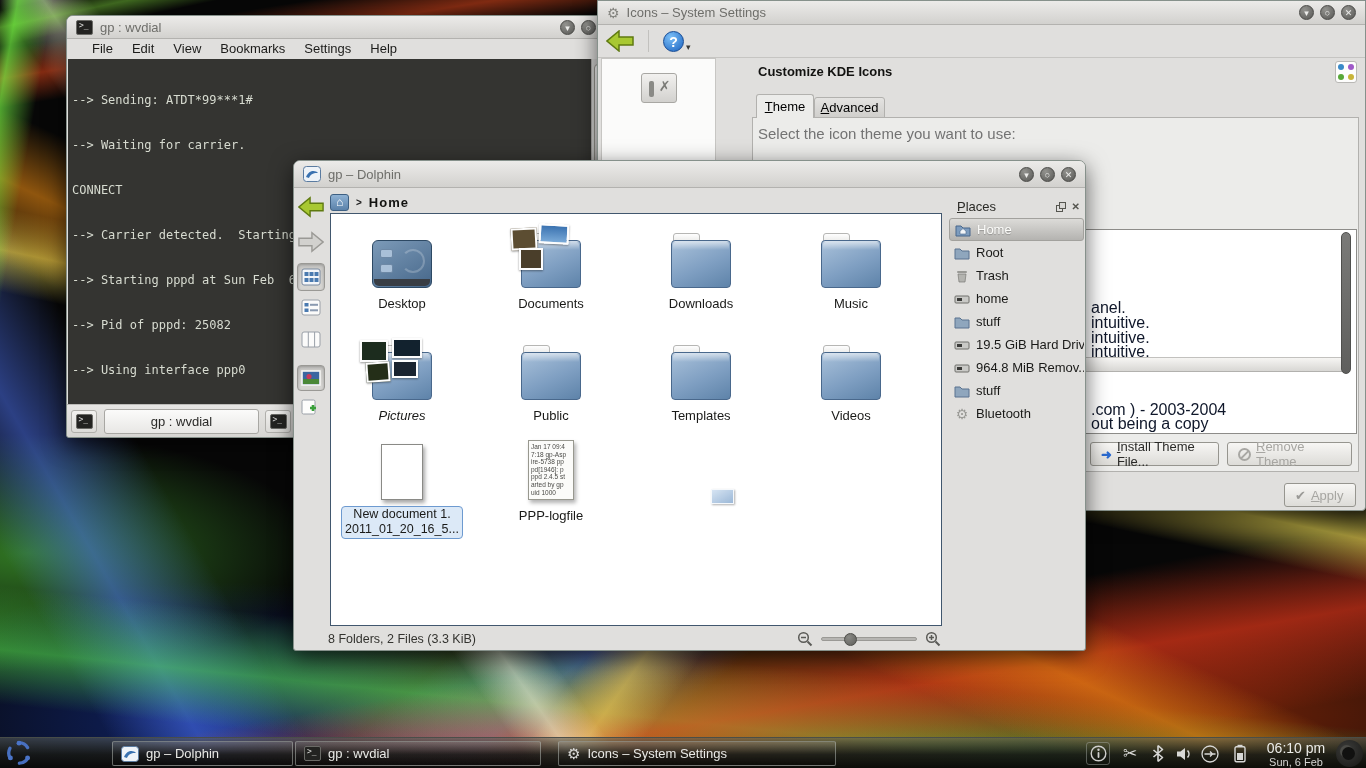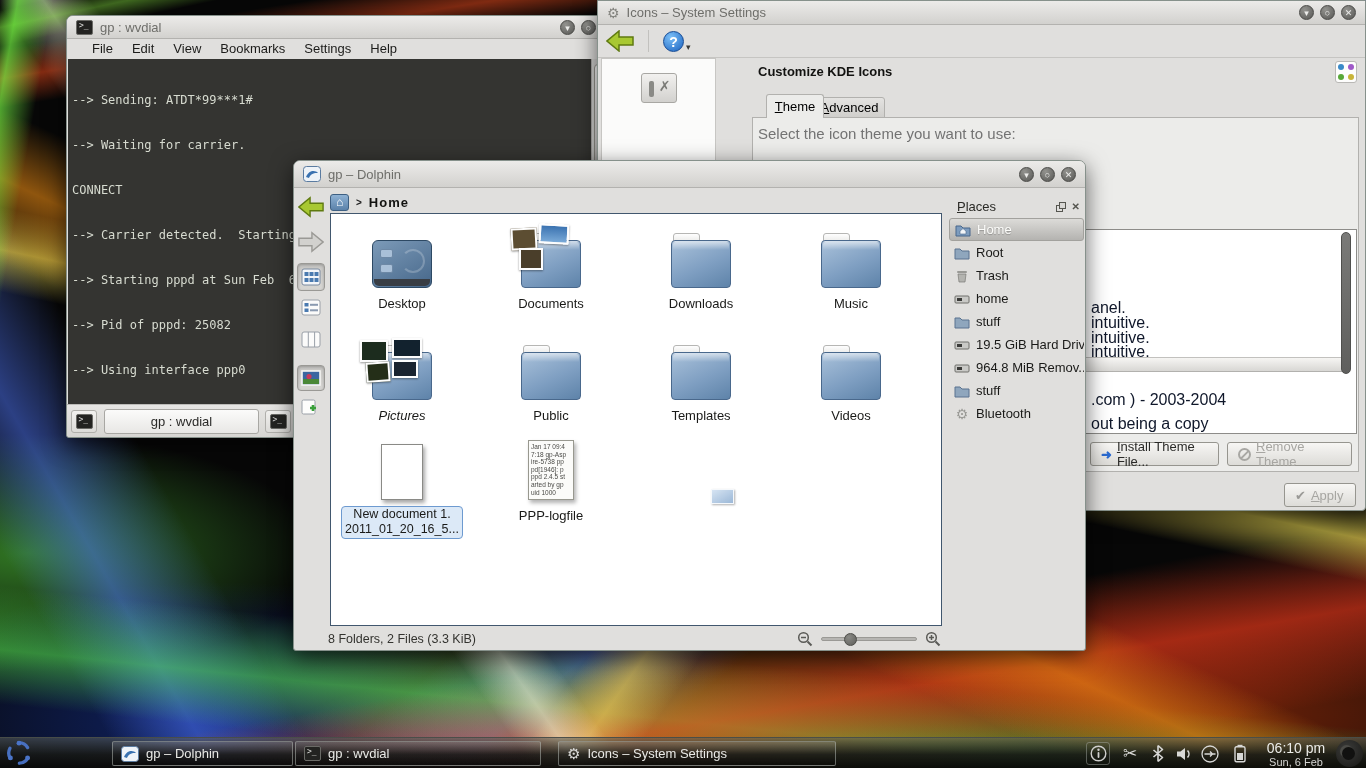--- a/index.html
+++ b/index.html
@@ -102,21 +102,21 @@
   #ss-second-icon::after { content:"✗"; position:absolute; right:5px; top:4px; color:#7a7a76;
                     font-size:14px; }
   #ss-heading { position:absolute; left:160px; top:63px; font-size:13px; font-weight:bold;
                 color:#121210; }
   #ss-mini-icon { position:absolute; left:737px; top:60px; width:22px; height:22px;
                   background:#fdfdfc; border:1px solid #b9b8b5; border-radius:3px;
                   display:grid; grid-template-columns:1fr 1fr; place-items:center; }
   #ss-mini-icon i { width:6px; height:6px; border-radius:50%; display:block; }
   .ss-tab { position:absolute; font-size:13px; text-align:center; border:1px solid #b2b1ae; }
   #ss-tab-theme { left:158px; top:93px; width:58px; height:24px; line-height:23px;
-                  background:#ececea; border-bottom:none; border-radius:3px 3px 0 0; z-index:2;margin-left:10px; }
+                  background:#ececea; border-bottom:none; border-radius:3px 3px 0 0; z-index:2; }
   #ss-tab-advanced { left:216px; top:96px; width:71px; height:21px; line-height:20px;
                   background:linear-gradient(#e4e3e1,#d0cfcc); border-radius:3px 3px 0 0; }
   #ss-tabpanel { position:absolute; left:154px; top:116px; width:607px; height:355px;
                  background:#ececea; border:1px solid #b2b1ae; }
   #ss-prompt { position:absolute; left:160px; top:124px; font-size:15px; color:#737373; }
   #ss-listbox { position:absolute; left:159px; top:228px; width:600px; height:205px;
                 background:#fff; border:1px solid #8d8c89; }
   .ss-frag { position:absolute; font-size:16px; color:#0f172a; white-space:nowrap; }
   #ss-selbar { position:absolute; left:160px; top:356px; width:588px; height:15px;
                background:linear-gradient(#f6f5f3,#d8d7d4); border-top:1px solid #c2c1be;
@@ -344,21 +344,21 @@
       <span class="accel">Advanced</span>
     </div>
     <div id="ss-tabpanel"></div>
     <div id="ss-prompt">Select the icon theme you want to use:</div>
     <div id="ss-listbox"></div>
     <div class="ss-frag" style="left:493px;top:298px;">anel.</div>
     <div class="ss-frag" style="left:493px;top:313px;">intuitive.</div>
     <div class="ss-frag" style="left:493px;top:328px;">intuitive.</div>
     <div class="ss-frag" style="left:493px;top:342px;">intuitive.</div>
     <div id="ss-selbar"></div>
-    <div class="ss-frag" style="left:493px;top:390px;">.com ) - 2003-2004</div>
+    <div class="ss-frag" style="left:493px;top:400px;">.com ) - 2003-2004</div>
     <div class="ss-frag" style="left:493px;top:414px;">out being a copy</div>
     <div id="ss-list-scroll"></div>
     <div class="btn" id="ss-install-btn">
       <span class="install-arrow">➜</span>
       <span class="accel">Install Theme File...</span>
     </div>
     <div class="btn disabled" id="ss-remove-btn">
       <span class="no-icon"></span>
       <span class="accel">Remove Theme</span>
     </div>

